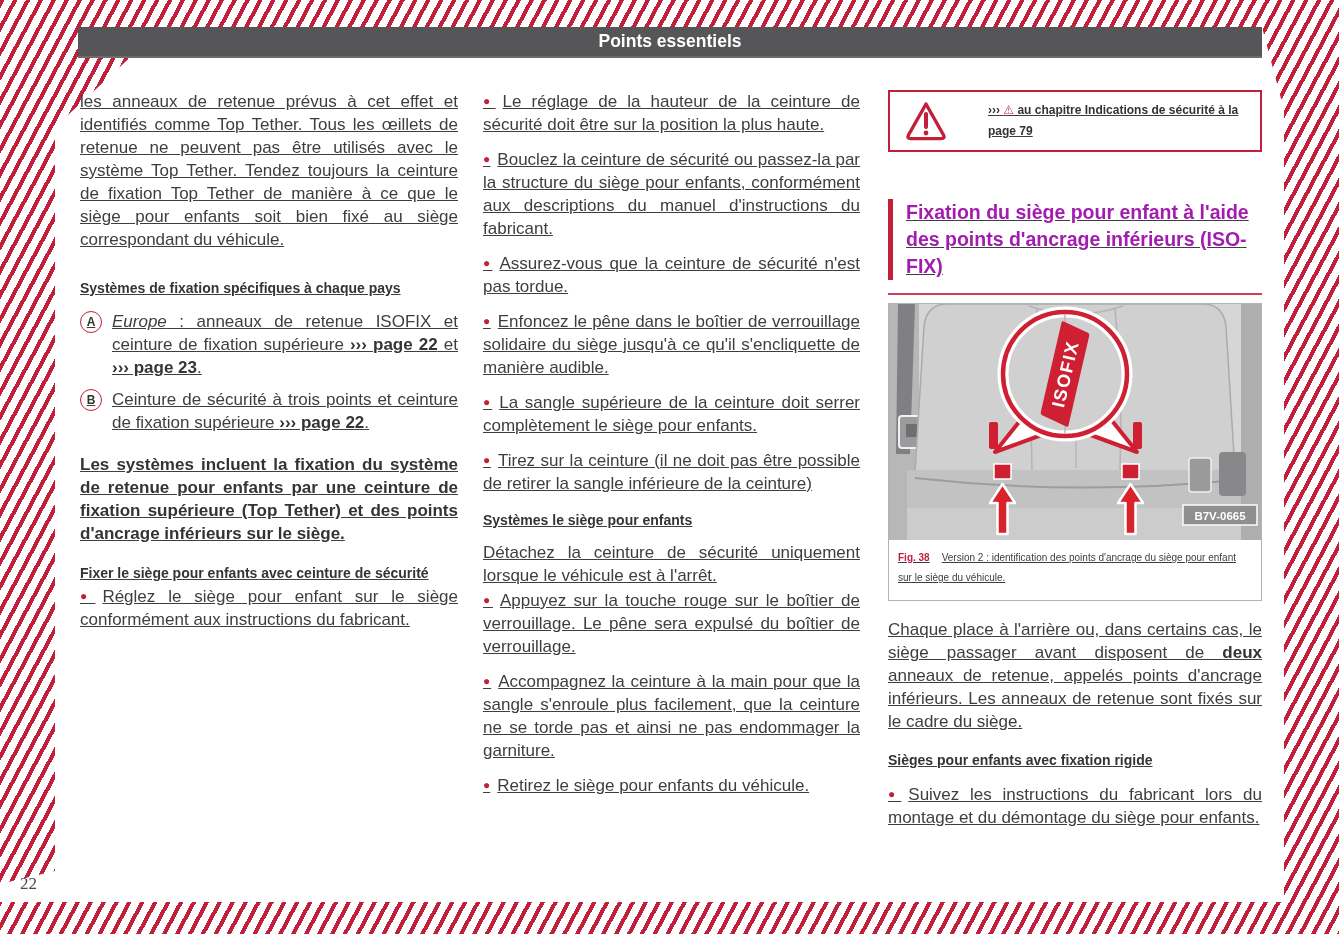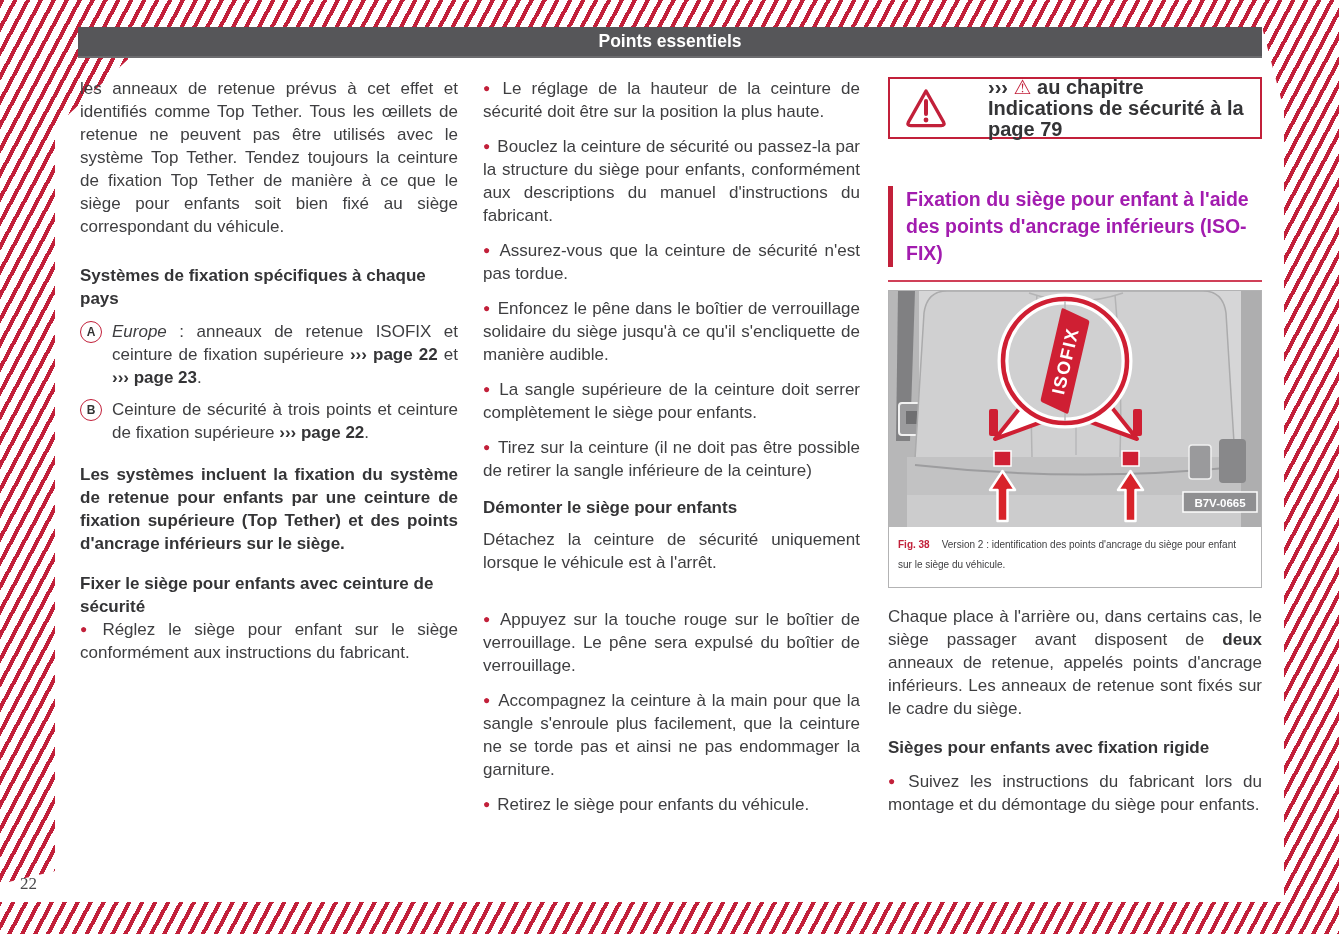--- a/index.html
+++ b/index.html
@@ -13,50 +13,50 @@
        font-family:"Liberation Sans","DejaVu Sans",sans-serif;color:var(--txt);}
   .page{position:relative;width:1339px;height:934px;border-radius:26px;}
   .stripes{position:absolute;inset:0;
     background:repeating-linear-gradient(118deg,var(--accent) 0 4px,#ffffff 4px 11.4px);}
   .paper{position:absolute;inset:0;background:#fff;
     clip-path:polygon(163px 27px,1262px 27px,1284px 110px,1284px 902px,0px 902px,0px 884px,55px 871px,55px 127px);}
   .hdr{position:absolute;left:78px;top:27px;width:1184px;height:31px;background:var(--hdr);
     display:flex;align-items:center;justify-content:center;
     border-bottom:2px solid #6c6c6f;box-sizing:border-box;}
   .hdr span{color:#fff;font-weight:700;font-size:17.5px;}
-  .col{position:absolute;top:77px;font-size:17px;line-height:23px;}
+  .col{position:absolute;top:90px;font-size:17px;line-height:23px;text-decoration:underline;}
   .col1{left:80px;width:378px;}
   .col2{left:483px;width:377px;}
   .col3{left:888px;width:374px;}
   p{margin:0;}
   .just{text-align:justify;}
-  h3,h4{margin:0;font-size:17px;line-height:23px;color:var(--bold);font-weight:700;}
+  h3,h4{margin:0;font-size:14px;line-height:23px;color:var(--bold);font-weight:700;}
   .b{font-weight:700;color:var(--bold);}
   .i{font-style:italic;}
   .warn{color:var(--accent);font-weight:700;}
   .mt26{margin-top:26px;} .mt19{margin-top:19px;} .mt17{margin-top:17px;}
   .mt16{margin-top:16px;} .mt14{margin-top:14px;} .mt12{margin-top:12px;}
-  .mt18{margin-top:34px;} .mt11{margin-top:11px;}
+  .mt18{margin-top:2px;} .mt11{margin-top:11px;}
   .mb10{margin-bottom:10px;} .mb12{margin-bottom:12px;} .mb9{margin-bottom:9px;}
   .bold-note{font-weight:700;color:var(--bold);}
   .sec-h{border-bottom:2px solid #d04058;padding-bottom:13px;}
   .sec-h-in{display:block;border-left:5px solid var(--accent);padding-left:13px;
     font-size:19.5px;line-height:27px;font-weight:700;color:#a21caf;}
   .sec-h1{margin-top:46px;}
   .sec-h3{margin-top:47px;}
   .mitem{display:flex;margin-bottom:9px;}
   .mitem .circ{flex:0 0 22px;height:22px;margin:1px 10px 0 0;border:1.8px solid var(--accent);
     border-radius:50%;box-sizing:border-box;display:flex;align-items:center;justify-content:center;
     font-size:12px;font-weight:700;color:#333;}
   .mitem p{flex:1;}
   .bullet .dot{color:var(--accent);font-size:12px;margin-right:7px;vertical-align:2px;}
   .warnbox{border:2px solid var(--accent);height:62px;box-sizing:border-box;
     display:flex;align-items:center;padding:4px 10px 4px 14px;}
   .warn-tri{flex:0 0 44px;margin-right:40px;}
-  .warn-text{font-size:20px;line-height:21px;font-weight:700;color:#4b4b4d;text-align:left;}
+  .warn-text{font-size:12px;line-height:21px;font-weight:700;color:#4b4b4d;text-align:left;}
   .figbox{margin:8px 0 0 0;border:1px solid #b3b3b4;box-sizing:border-box;background:#fff;}
   .figbox svg{display:block;width:100%;height:236px;}
   .figbox figcaption{padding:8px 9px 12px 9px;font-size:10px;line-height:20px;text-align:left;}
   .figlab{color:var(--accent);font-weight:700;margin-right:12px;}
   .pgnum{position:absolute;left:20px;top:874px;font-family:Liberation Serif, serif;
     font-size:17px;color:#4a4a4c;}
 </style>
 </head>
 <body>
 
@@ -90,21 +90,21 @@
   </div>
 
   <div class="col col2">
     <p class="bullet just mb12"><span class="dot">●</span><span>Le réglage de la hauteur de la ceinture de sécurité doit être sur la position la plus haute.</span></p>
     <p class="bullet just mb12"><span class="dot">●</span><span>Bouclez la ceinture de sécurité ou passez-la par la structure du siège pour enfants, conformément aux descriptions du manuel d'instructions du fabricant.</span></p>
     <p class="bullet just mb12"><span class="dot">●</span><span>Assurez-vous que la ceinture de sécurité n'est pas tordue.</span></p>
     <p class="bullet just mb12"><span class="dot">●</span><span>Enfoncez le pêne dans le boîtier de verrouillage solidaire du siège jusqu'à ce qu'il s'encliquette de manière audible.</span></p>
     <p class="bullet just mb12"><span class="dot">●</span><span>La sangle supérieure de la ceinture doit serrer complètement le siège pour enfants.</span></p>
     <p class="bullet just"><span class="dot">●</span><span>Tirez sur la ceinture (il ne doit pas être possible de retirer la sangle inférieure de la ceinture)</span></p>
 
-    <h4 class="mt14 mb9">Démonter le siège pour enfants</h4>
+    <h4 class="mt14 mb9">Systèmes le siège pour enfants</h4>
     <p class="just">Détachez la ceinture de sécurité uniquement lorsque le véhicule est à l'arrêt.</p>
 
     <p class="bullet just mt18 mb12"><span class="dot">●</span><span>Appuyez sur la touche rouge sur le boîtier de verrouillage. Le pêne sera expulsé du boîtier de verrouillage.</span></p>
     <p class="bullet just mb12"><span class="dot">●</span><span>Accompagnez la ceinture à la main pour que la sangle s'enroule plus facilement, que la ceinture ne se torde pas et ainsi ne pas endommager la garniture.</span></p>
     <p class="bullet just"><span class="dot">●</span><span>Retirez le siège pour enfants du véhicule.</span></p>
   </div>
 
   <div class="col col3">
     <div class="warnbox">
       <svg class="warn-tri" width="44" height="42" viewBox="0 0 44 42">

